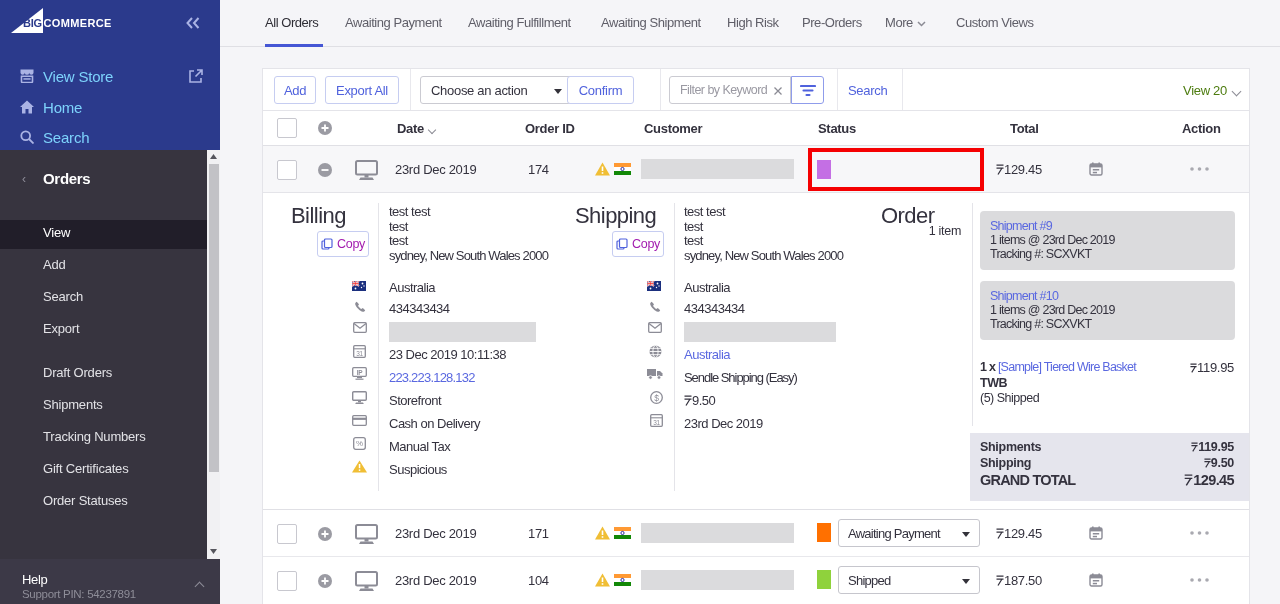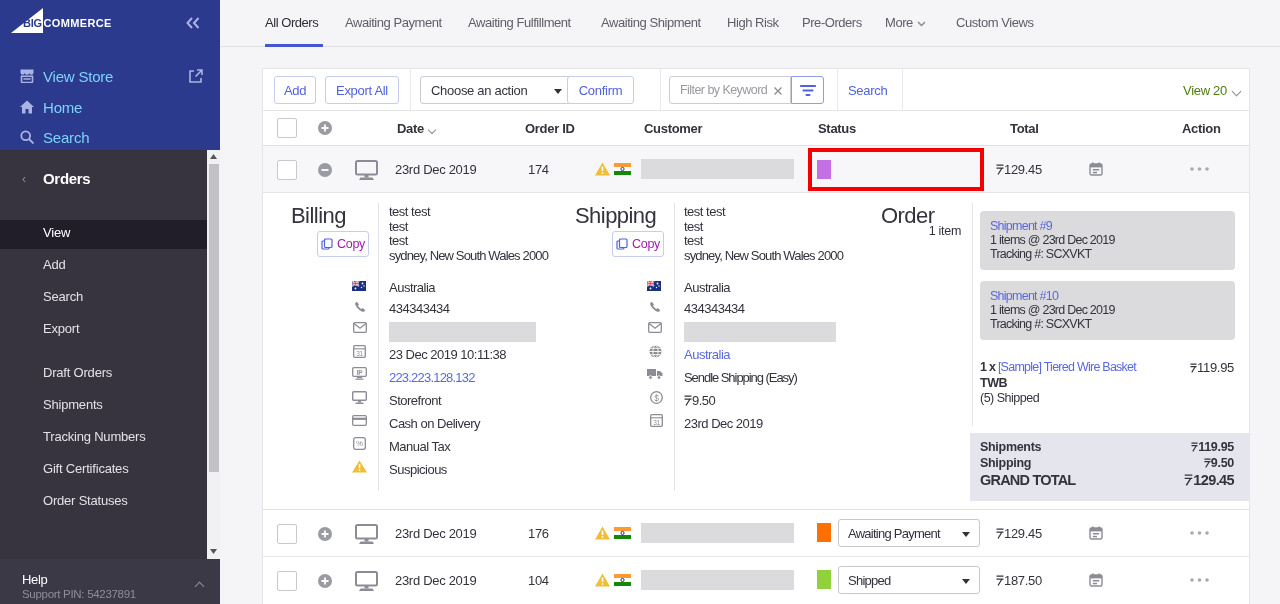--- a/index.html
+++ b/index.html
@@ -315,21 +315,21 @@
     <svg class="cell" style="left:55px;top:17px;" width="14" height="14" viewBox="0 0 14 14">
         <circle cx="7" cy="7" r="7" fill="#9b9ba3"></circle>
         <path d="M7 3.5v7M3.5 7h7" stroke="#fff" stroke-width="1.8"></path>
       </svg>
     <svg class="cell" style="left:92px;top:14px;" width="23" height="20" viewBox="0 0 23 20">
         <rect x="1" y="1" width="21" height="13.5" rx="1.5" fill="none" stroke="#8c8c96" stroke-width="2"></rect>
         <rect x="9.5" y="15" width="4" height="2.5" fill="#8c8c96"></rect>
         <path d="M5.5 17.5h12l1.5 2.5h-15Z" fill="#8c8c96"></path>
       </svg>
     <div class="cell" style="left:132px;top:16px;">23rd Dec 2019</div>
-    <div class="cell" style="left:265px;top:16px;">176</div>
+    <div class="cell" style="left:265px;top:16px;">171</div>
     <svg class="cell" style="left:332px;top:16px;" width="15" height="14" viewBox="0 0 15 14">
         <path d="M7.5 0.5 15 13.5H0Z" fill="#f0be35"></path>
         <rect x="6.7" y="4.5" width="1.6" height="4.5" fill="#fff"></rect>
         <rect x="6.7" y="10.2" width="1.6" height="1.6" fill="#fff"></rect>
       </svg>
     <svg class="cell" style="left:351px;top:17px;" width="17" height="12" viewBox="0 0 17 12">
         <rect width="17" height="4" fill="#f93"></rect>
         <rect y="4" width="17" height="4" fill="#fff"></rect>
         <rect y="8" width="17" height="4" fill="#128807"></rect>
         <circle cx="8.5" cy="6" r="1.6" fill="none" stroke="#008" stroke-width="0.8"></circle>

